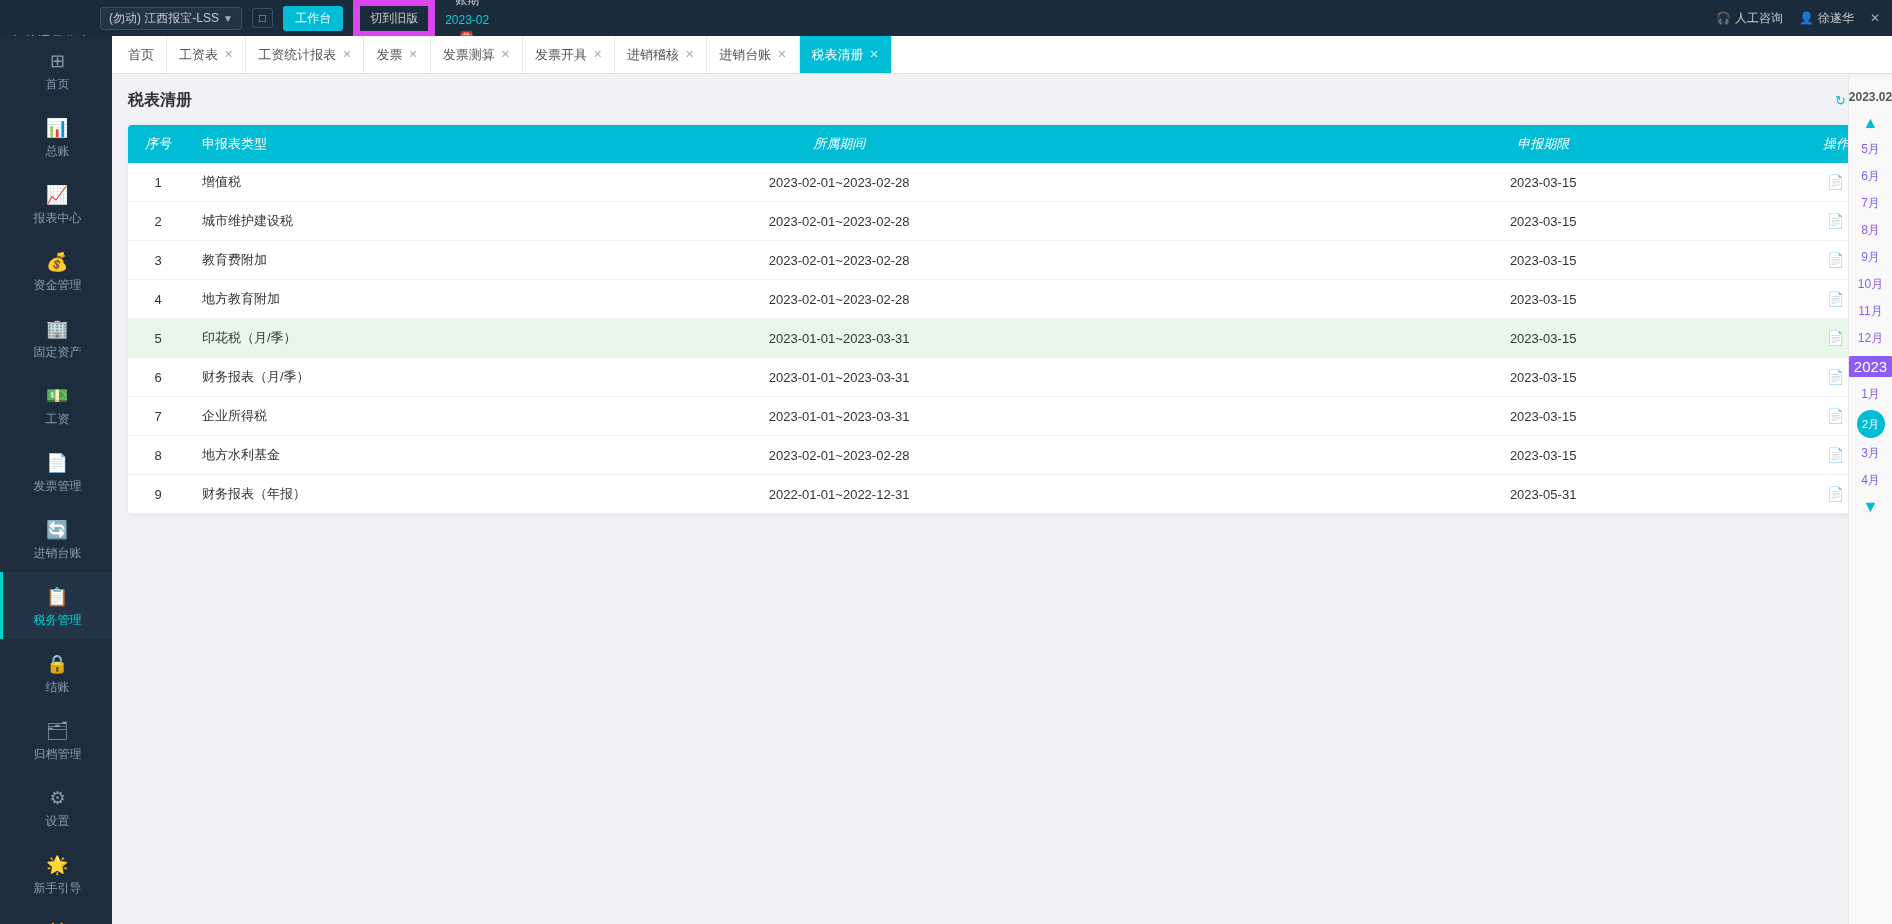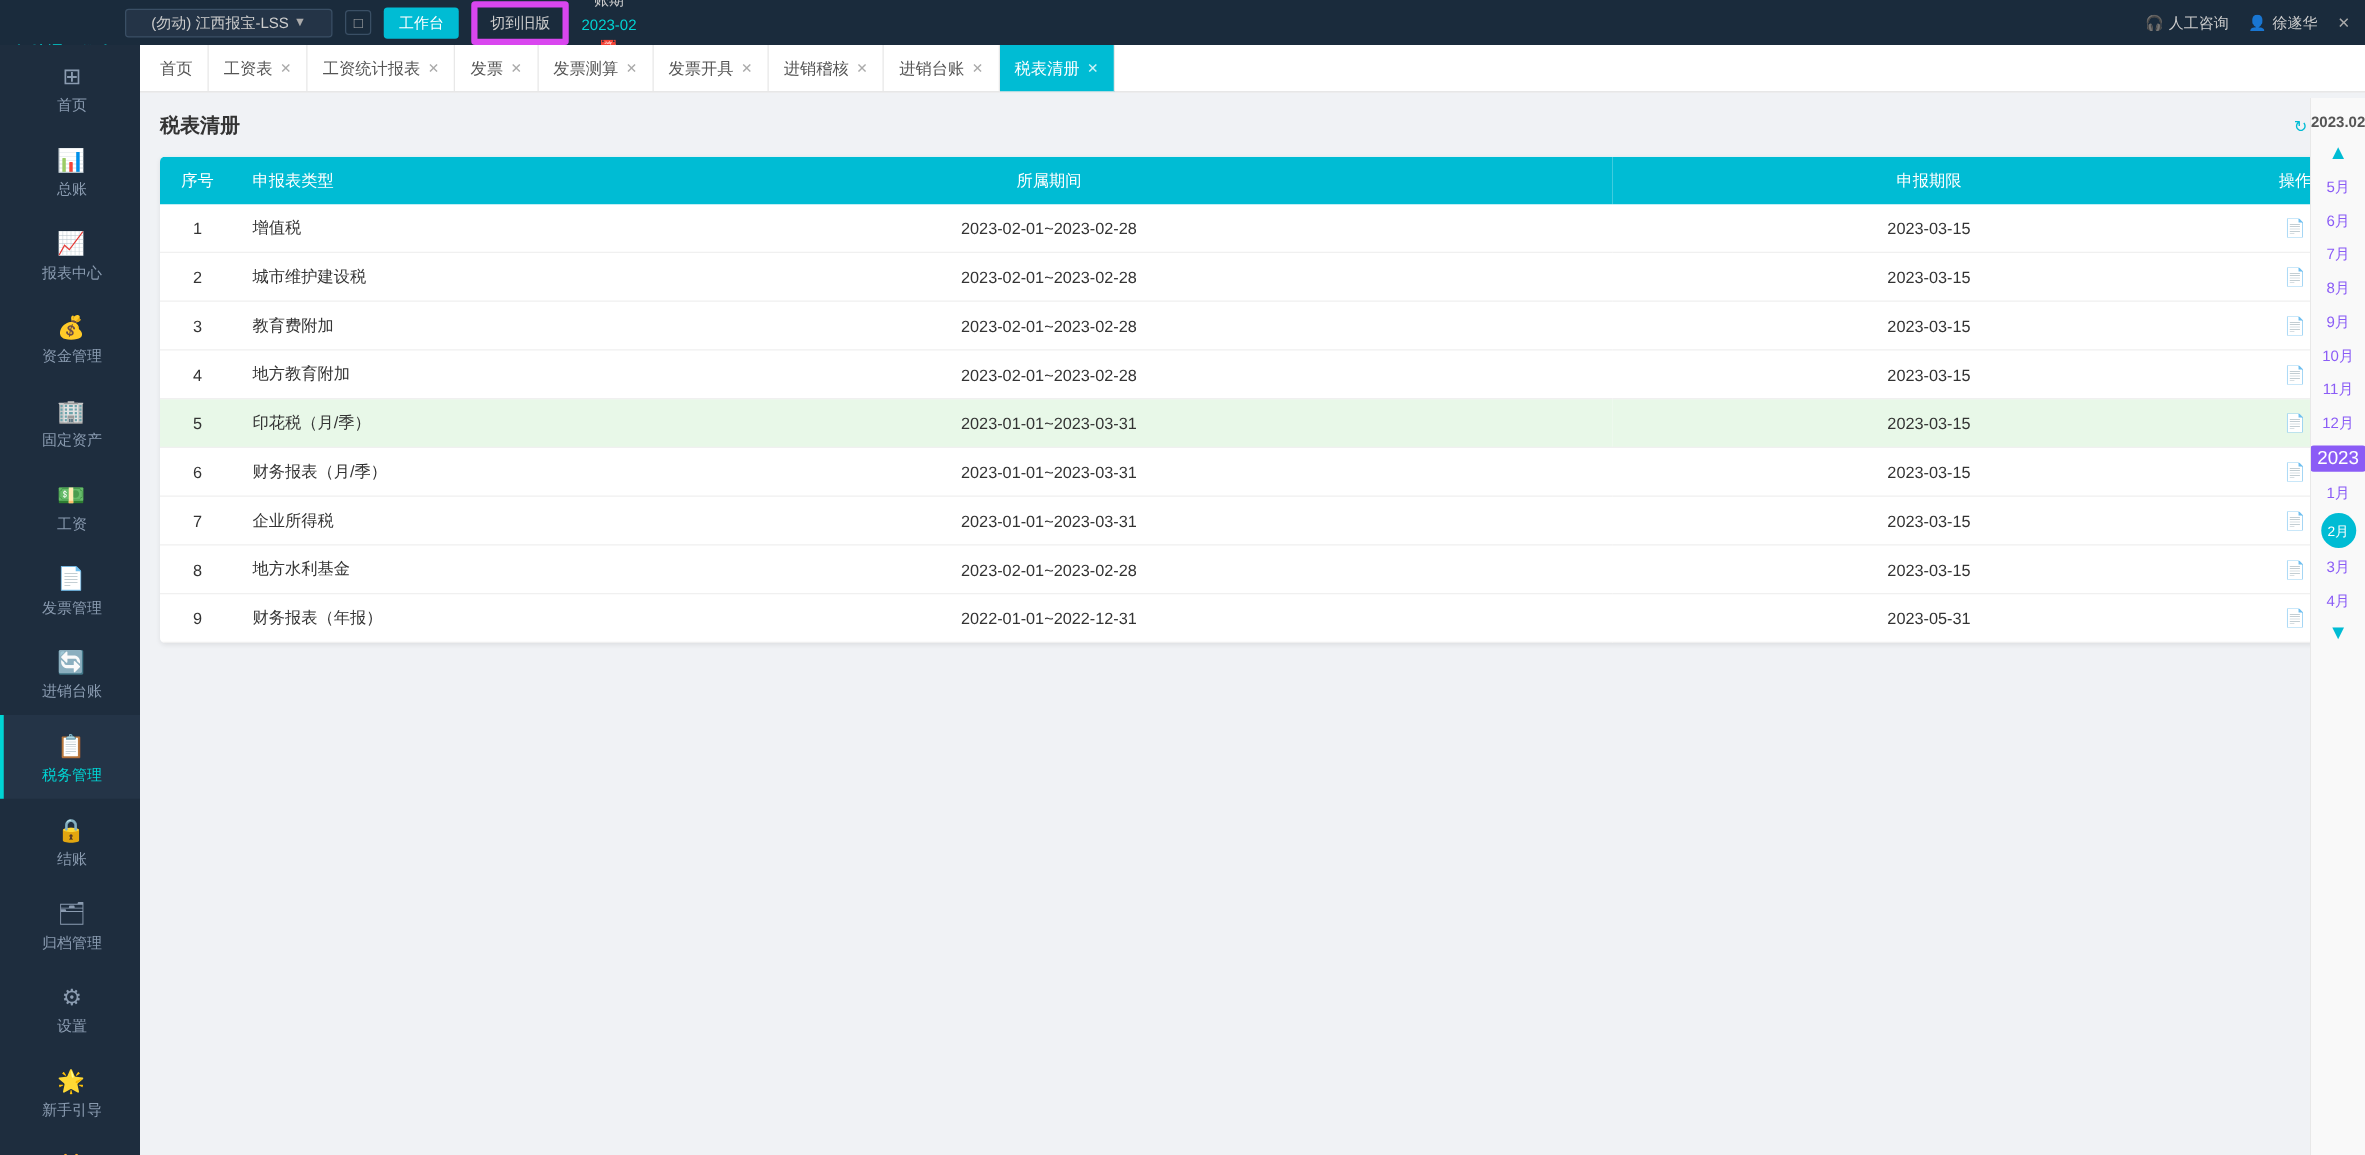--- a/index.html
+++ b/index.html
@@ -20,21 +20,21 @@
       font-size: 13px;
       font-weight: bold;
       margin-top: 48px;
     }
     .top-bar-company {
       color: #ccc;
       font-size: 12px;
       background: #243447;
       border: 1px solid #3a4f65;
       border-radius: 3px;
-      padding: 2px 20px;
+      padding: 2px 8px;
       display: flex;
       align-items: center;
       gap: 4px;
     }
     .top-bar-company .arrow { color: #aaa; font-size: 10px; }
     .top-bar-copy-btn {
       background: none;
       border: 1px solid #3a4f65;
       border-radius: 3px;
       color: #aaa;
@@ -46,21 +46,21 @@
       background: #00bcd4;
       border: none;
       border-radius: 3px;
       color: white;
       padding: 4px 12px;
       cursor: pointer;
       font-size: 12px;
     }
     .top-bar-switch-btn {
       background: none;
-      border: 5px solid #d946ef;
+      border: 7px solid #d946ef;
       border-radius: 3px;
       color: #ccc;
       padding: 4px 10px;
       cursor: pointer;
       font-size: 12px;
     }
     .top-bar-period {
       color: #ccc;
       font-size: 12px;
       display: flex;
@@ -186,21 +186,21 @@
     .data-table thead tr {
       background: #00bcd4;
       color: white;
     }
     .data-table thead th {
       padding: 10px 14px;
       font-size: 13px;
       font-weight: normal;
       text-align: left;
     }
-    .data-table thead th.center { text-align: center; }
+    .data-table thead th.center { text-align: center; font-style: italic; }
     .data-table tbody tr {
       border-bottom: 1px solid #f0f0f0;
     }
     .data-table tbody tr.highlighted { background: #e8f8e8; }
     .data-table tbody td {
       padding: 10px 14px;
       font-size: 13px;
       color: #333;
     }
     .data-table tbody td.center { text-align: center; }

